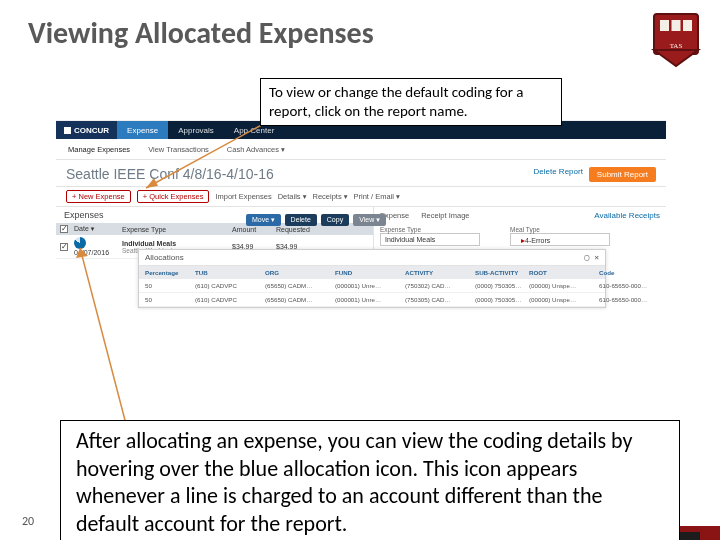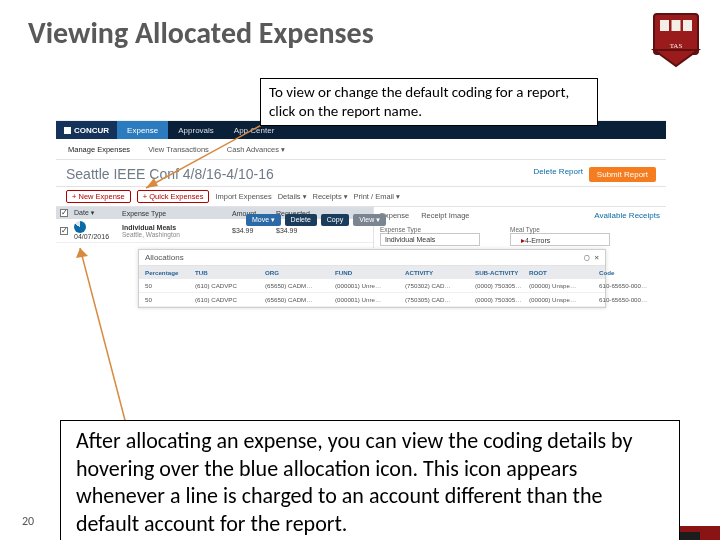--- a/index.html
+++ b/index.html
@@ -23,21 +23,21 @@
     position: absolute;
     top: 10px;
     right: 18px;
     width: 52px;
     height: 60px;
   }
   .callout1 {
     position: absolute;
     top: 78px;
     left: 260px;
-    width: 338px;
+    width: 302px;
     border: 1px solid #000;
     background: #fff;
     padding: 4px 8px;
     font-size: 15px;
     line-height: 1.25;
     z-index: 20;
   }
   .callout2 {
     position: absolute;
     top: 420px;
@@ -307,20 +307,21 @@
     <span class="btn-outline-red">+ New Expense</span>
     <span class="btn-outline-red">+ Quick Expenses</span>
     <span>Import Expenses</span>
     <span>Details ▾</span>
     <span>Receipts ▾</span>
     <span>Print / Email ▾</span>
   </div>
 
   <div class="body-row">
     <div class="left-pane">
+      <div class="pane-title">Expenses</div>
       <div class="btns-block">
         <span class="mini-btn blue">Move ▾</span>
         <span class="mini-btn navy">Delete</span>
         <span class="mini-btn navy">Copy</span>
         <span class="mini-btn gray">View ▾</span>
       </div>
       <div class="tbl-hdr">
         <span class="chk checked"></span>
         <span>Date ▾</span>
         <span>Expense Type</span>

